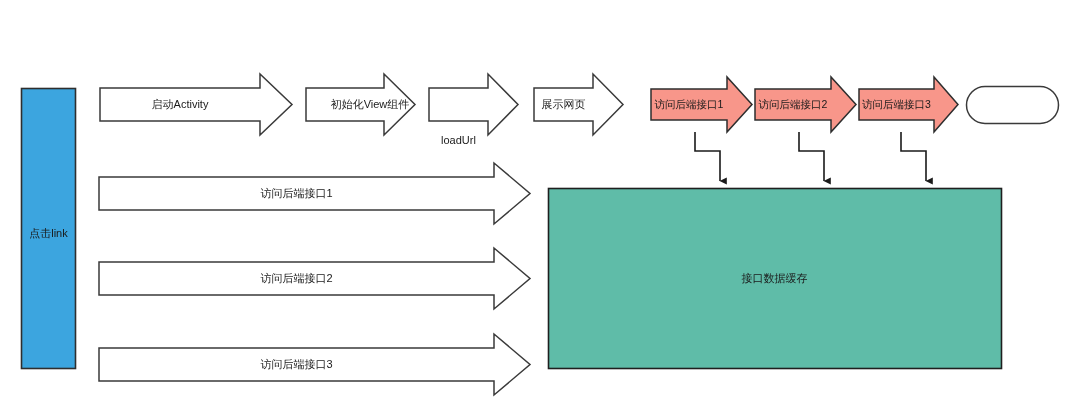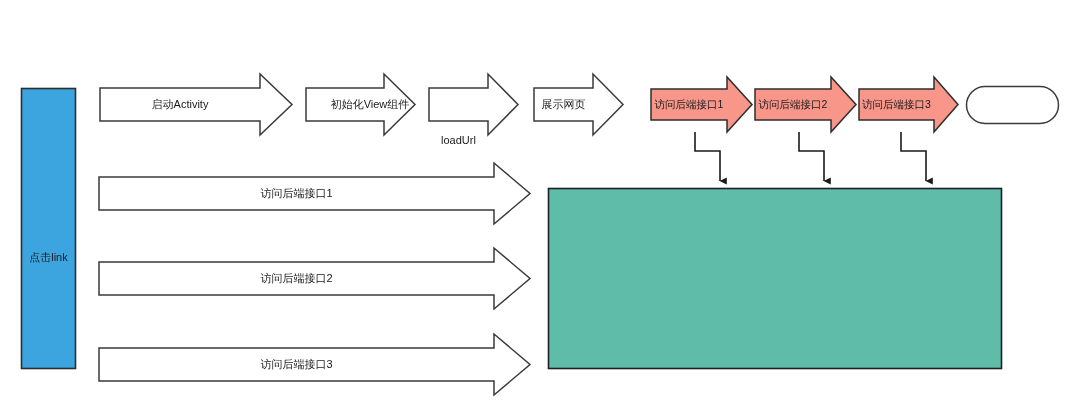--- a/index.html
+++ b/index.html
@@ -81,21 +81,21 @@
     </defs>
 
     <path d="M 695,132 L 695,151 L 720,151 L 720,181" fill="none" stroke="#1A1A1A" stroke-width="1.6" marker-end="url(#arrowhead)"></path>
 
     <path d="M 799,132 L 799,151 L 824,151 L 824,181" fill="none" stroke="#1A1A1A" stroke-width="1.6" marker-end="url(#arrowhead)"></path>
 
     <path d="M 901,132 L 901,151 L 926,151 L 926,181" fill="none" stroke="#1A1A1A" stroke-width="1.6" marker-end="url(#arrowhead)"></path>
 
   </svg>
 
-  <div class="lbl lbl-vert" style="left:21px; top:222px; width:55px; height:24px;margin-top:24px;">点击link</div>
+  <div class="lbl lbl-vert" style="left:21px; top:222px; width:55px; height:24px;">点击link</div>
 
   <div class="lbl" style="left:100px; top:93px; width:160px; height:23px;">启动Activity</div>
 
   <div class="lbl" style="left:306px; top:93px; width:78px; height:23px;margin-left:25px;">初始化View组件</div>
 
   <div class="lbl" style="left:429px; top:93px; width:59px; height:23px;margin-top:36px;">loadUrl</div>
 
   <div class="lbl" style="left:534px; top:93px; width:59px; height:23px;">展示网页</div>
 
   <div class="lbl lbl-sm" style="left:651px; top:94px; width:76px; height:21px;">访问后端接口1</div>
@@ -104,14 +104,15 @@
 
   <div class="lbl lbl-sm" style="left:859px; top:94px; width:75px; height:21px;">访问后端接口3</div>
 
 
   <div class="lbl" style="left:99px; top:182px; width:395px; height:23px;">访问后端接口1</div>
 
   <div class="lbl" style="left:99px; top:267px; width:395px; height:23px;">访问后端接口2</div>
 
   <div class="lbl" style="left:99px; top:353px; width:395px; height:23px;">访问后端接口3</div>
 
+  <div class="lbl" style="left:548px; top:267px; width:453px; height:23px;">接口数据缓存</div>
 
 </div>
 
 </body></html>

